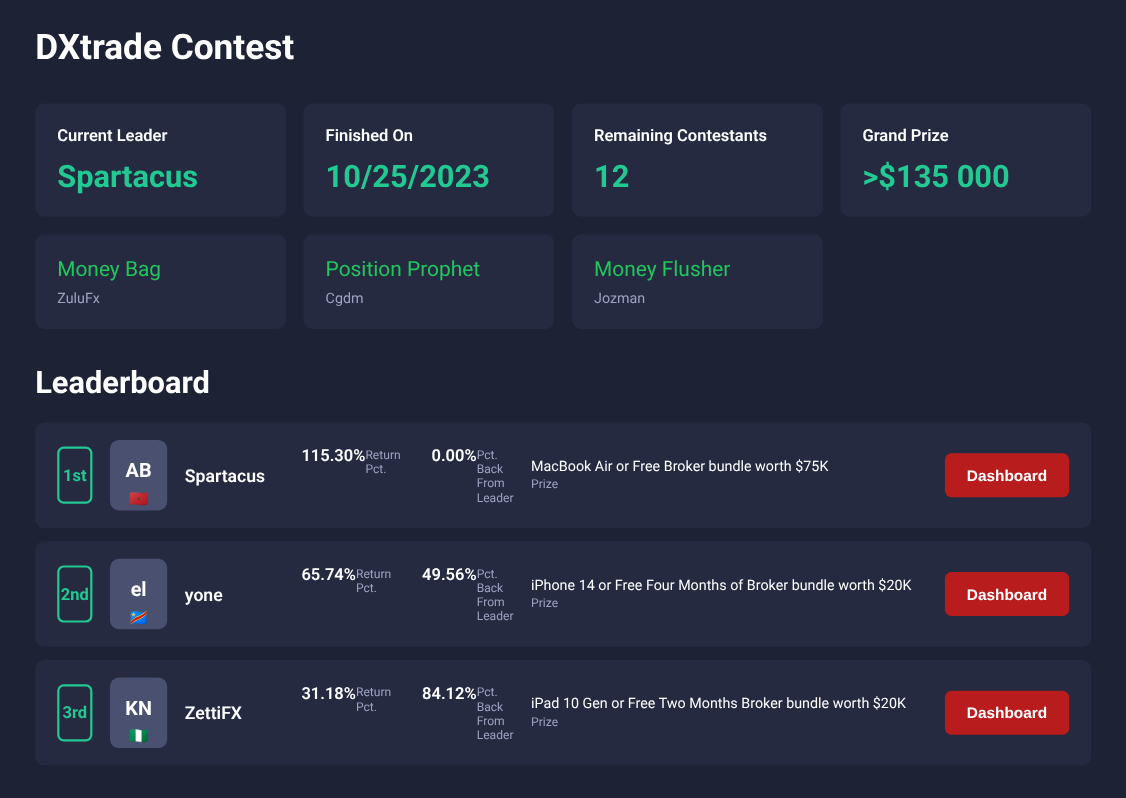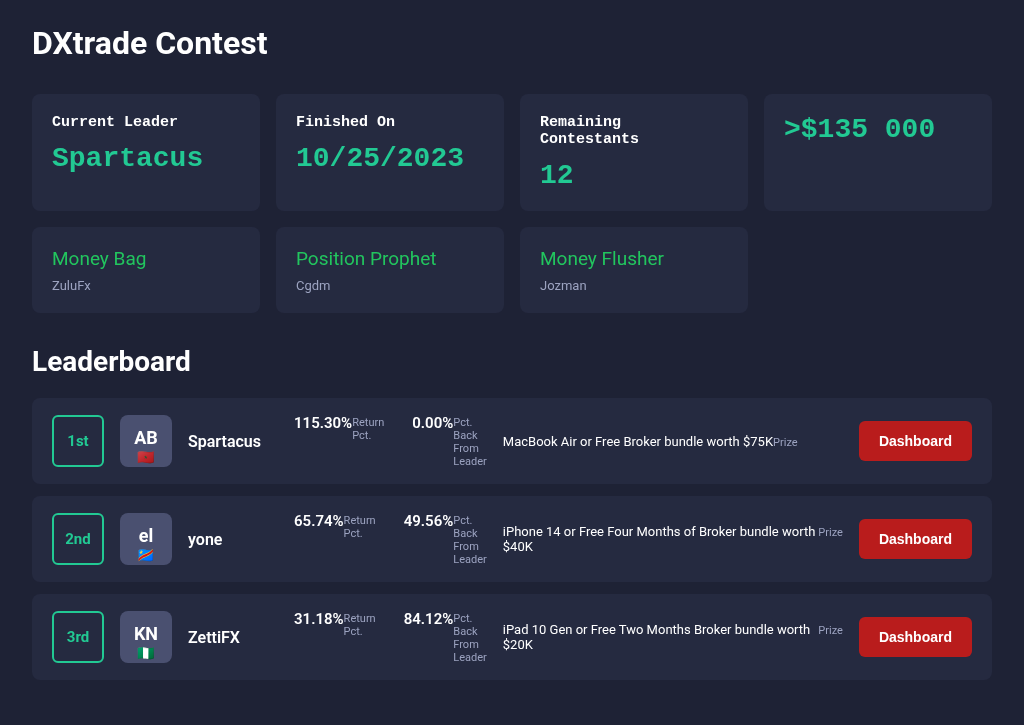--- a/index.html
+++ b/index.html
@@ -14,21 +14,20 @@
       font-size: 32px;
       font-weight: 700;
       margin-bottom: 32px;
       color: #ffffff;
     }
     .stats-grid {
       display: grid;
       grid-template-columns: repeat(4, 1fr);
       gap: 16px;
       margin-bottom: 16px;
-      font-family: Liberation Mono, monospace;
     }
     .stat-card {
       background-color: #252a40;
       border-radius: 8px;
       padding: 20px;
     }
     .stat-label {
       font-size: 15px;
       font-weight: 600;
       color: #ffffff;
@@ -73,35 +72,35 @@
     }
     .lb-row {
       background-color: #252a40;
       border-radius: 8px;
       padding: 16px 20px;
       display: flex;
       align-items: center;
       gap: 16px;
     }
     .rank-badge {
-      width: 52px;
+      width: 32px;
       height: 52px;
       border: 2px solid #22c993;
       border-radius: 6px;
       display: flex;
       align-items: center;
       justify-content: center;
       font-size: 15px;
       font-weight: 700;
       color: #22c993;
       flex-shrink: 0;
     }
     .avatar {
       width: 52px;
-      height: 52px;
+      height: 64px;
       background-color: #4a5070;
       border-radius: 8px;
       display: flex;
       align-items: center;
       justify-content: center;
       font-size: 18px;
       font-weight: 700;
       color: #ffffff;
       flex-shrink: 0;
       position: relative;
@@ -140,21 +139,21 @@
       color: #ffffff;
     }
     .stat-desc {
       font-size: 11px;
       color: #9ca3c0;
       margin-top: 2px;
     }
     .prize-block {
       flex: 2;
       display: flex;
-      flex-direction: row;
+      flex-direction: column;
     }
     .prize-text {
       font-size: 13px;
       color: #ffffff;
     }
     .prize-label {
       font-size: 11px;
       color: #9ca3c0;
       margin-top: 2px;
     }
@@ -183,20 +182,21 @@
     </div>
     <div class="stat-card">
       <div class="stat-label">Finished On</div>
       <div class="stat-value" style="color:#22c993">10/25/2023</div>
     </div>
     <div class="stat-card">
       <div class="stat-label">Remaining Contestants</div>
       <div class="stat-value" style="color:#22c993">12</div>
     </div>
     <div class="stat-card">
+      <div class="stat-label">Grand Prize</div>
       <div class="stat-value" style="color:#22c993">&gt;$135 000</div>
     </div>
   </div>
 
 <div class="awards-grid">
 <div class="award-card">
       <div class="award-title">Money Bag</div>
       <div class="award-winner">ZuluFx</div>
     </div>
     <div class="award-card">
@@ -246,21 +246,21 @@
         <div class="stat-item">
           <span class="stat-num">65.74%</span>
           <span class="stat-desc">Return Pct.</span>
         </div>
         <div class="stat-item">
           <span class="stat-num">49.56%</span>
           <span class="stat-desc">Pct. Back From Leader</span>
         </div>
       </div>
       <div class="prize-block">
-        <span class="prize-text">iPhone 14 or Free Four Months of Broker bundle worth $40K</span>
+        <span class="prize-text">iPhone 14 or Free Four Months of Broker bundle worth $20K</span>
         <span class="prize-label">Prize</span>
       </div>
       <button class="dashboard-btn">Dashboard</button>
     </div>
     <div class="lb-row">
       <div class="rank-badge">3rd</div>
       <div class="avatar">
         <span class="avatar-initials">KN</span>
         <span class="flag">🇳🇬</span>
       </div>

